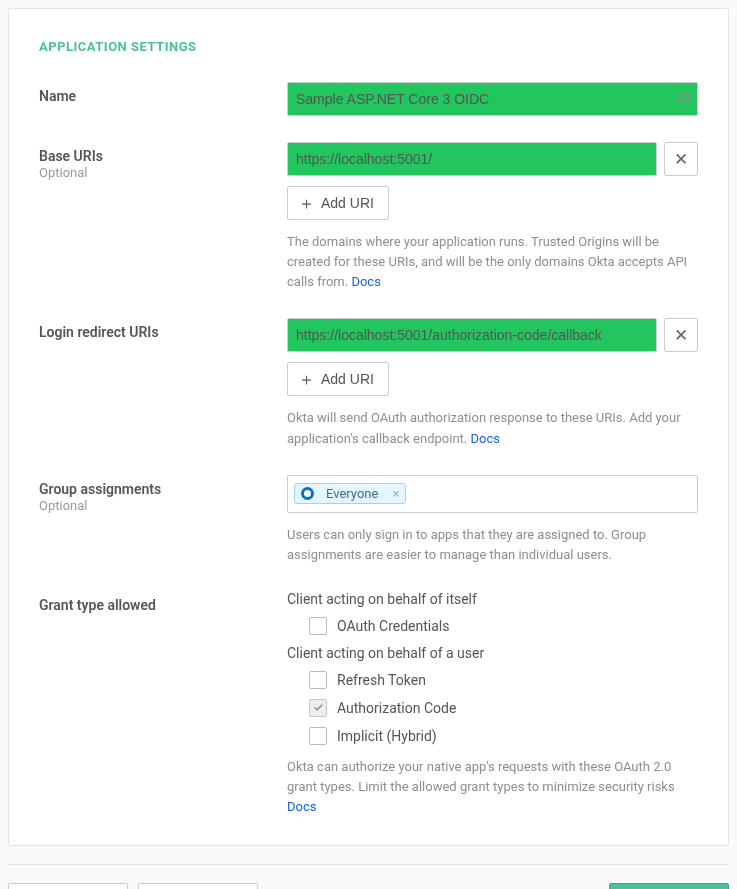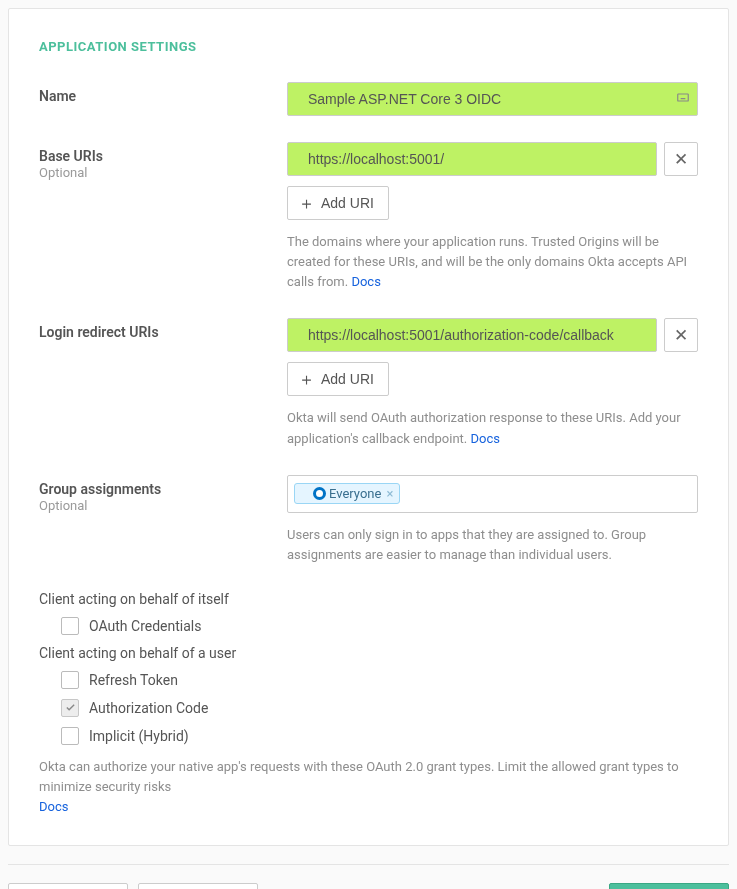--- a/index.html
+++ b/index.html
@@ -45,25 +45,25 @@
       margin-top: 1px;
     }
     .input-col {
       flex: 1;
       min-width: 0;
     }
     .text-input {
       width: 100%;
       border: 1px solid #ccc;
       height: 34px;
-      padding: 0 20px;
-      font-size: 14px;
-      color: #555;
-      border-radius: 2px;
-      background: #bef264;
+      padding: 0 8px;
+      font-size: 14px;
+      color: #555;
+      border-radius: 2px;
+      background: #22c55e;
     }
     .uri-row {
       display: flex;
       gap: 7px;
       align-items: center;
       margin-bottom: 10px;
     }
     .close-btn {
       width: 34px;
       height: 34px;
@@ -111,22 +111,22 @@
       border-radius: 2px;
       display: flex;
       align-items: center;
     }
     .tag {
       display: inline-flex;
       align-items: center;
       background: #e5f5ff;
       border: 1px solid #9ad6f5;
       border-radius: 3px;
-      padding: 2px 6px 2px 18px;
-      gap: 3px;
+      padding: 2px 6px 2px 6px;
+      gap: 12px;
       font-size: 13px;
       color: #3a6f8f;
     }
     .tag-icon {
       width: 13px;
       height: 13px;
       border-radius: 50%;
       border: 3px solid #0073c6;
       background: #fff;
       display: inline-block;
@@ -286,20 +286,23 @@
           <span class="tag-icon"></span>
           <span>Everyone</span>
           <span class="tag-remove">×</span>
         </span>
       </div>
       <div class="help-text">Users can only sign in to apps that they are assigned to. Group assignments are easier to manage than individual users.</div>
     </div>
   </div>
 
   <div class="row" style="margin-bottom:0">
+    <div class="label-col">
+      <div class="field-label">Grant type allowed</div>
+    </div>
     <div class="input-col">
       <div class="grant-header">Client acting on behalf of itself</div>
       <div class="check-row">
         <div class="checkbox"></div>
         <div class="check-label">OAuth Credentials</div>
       </div>
       <div class="grant-header" style="margin-top:6px">Client acting on behalf of a user</div>
       <div class="check-row">
         <div class="checkbox"></div>
         <div class="check-label">Refresh Token</div>

